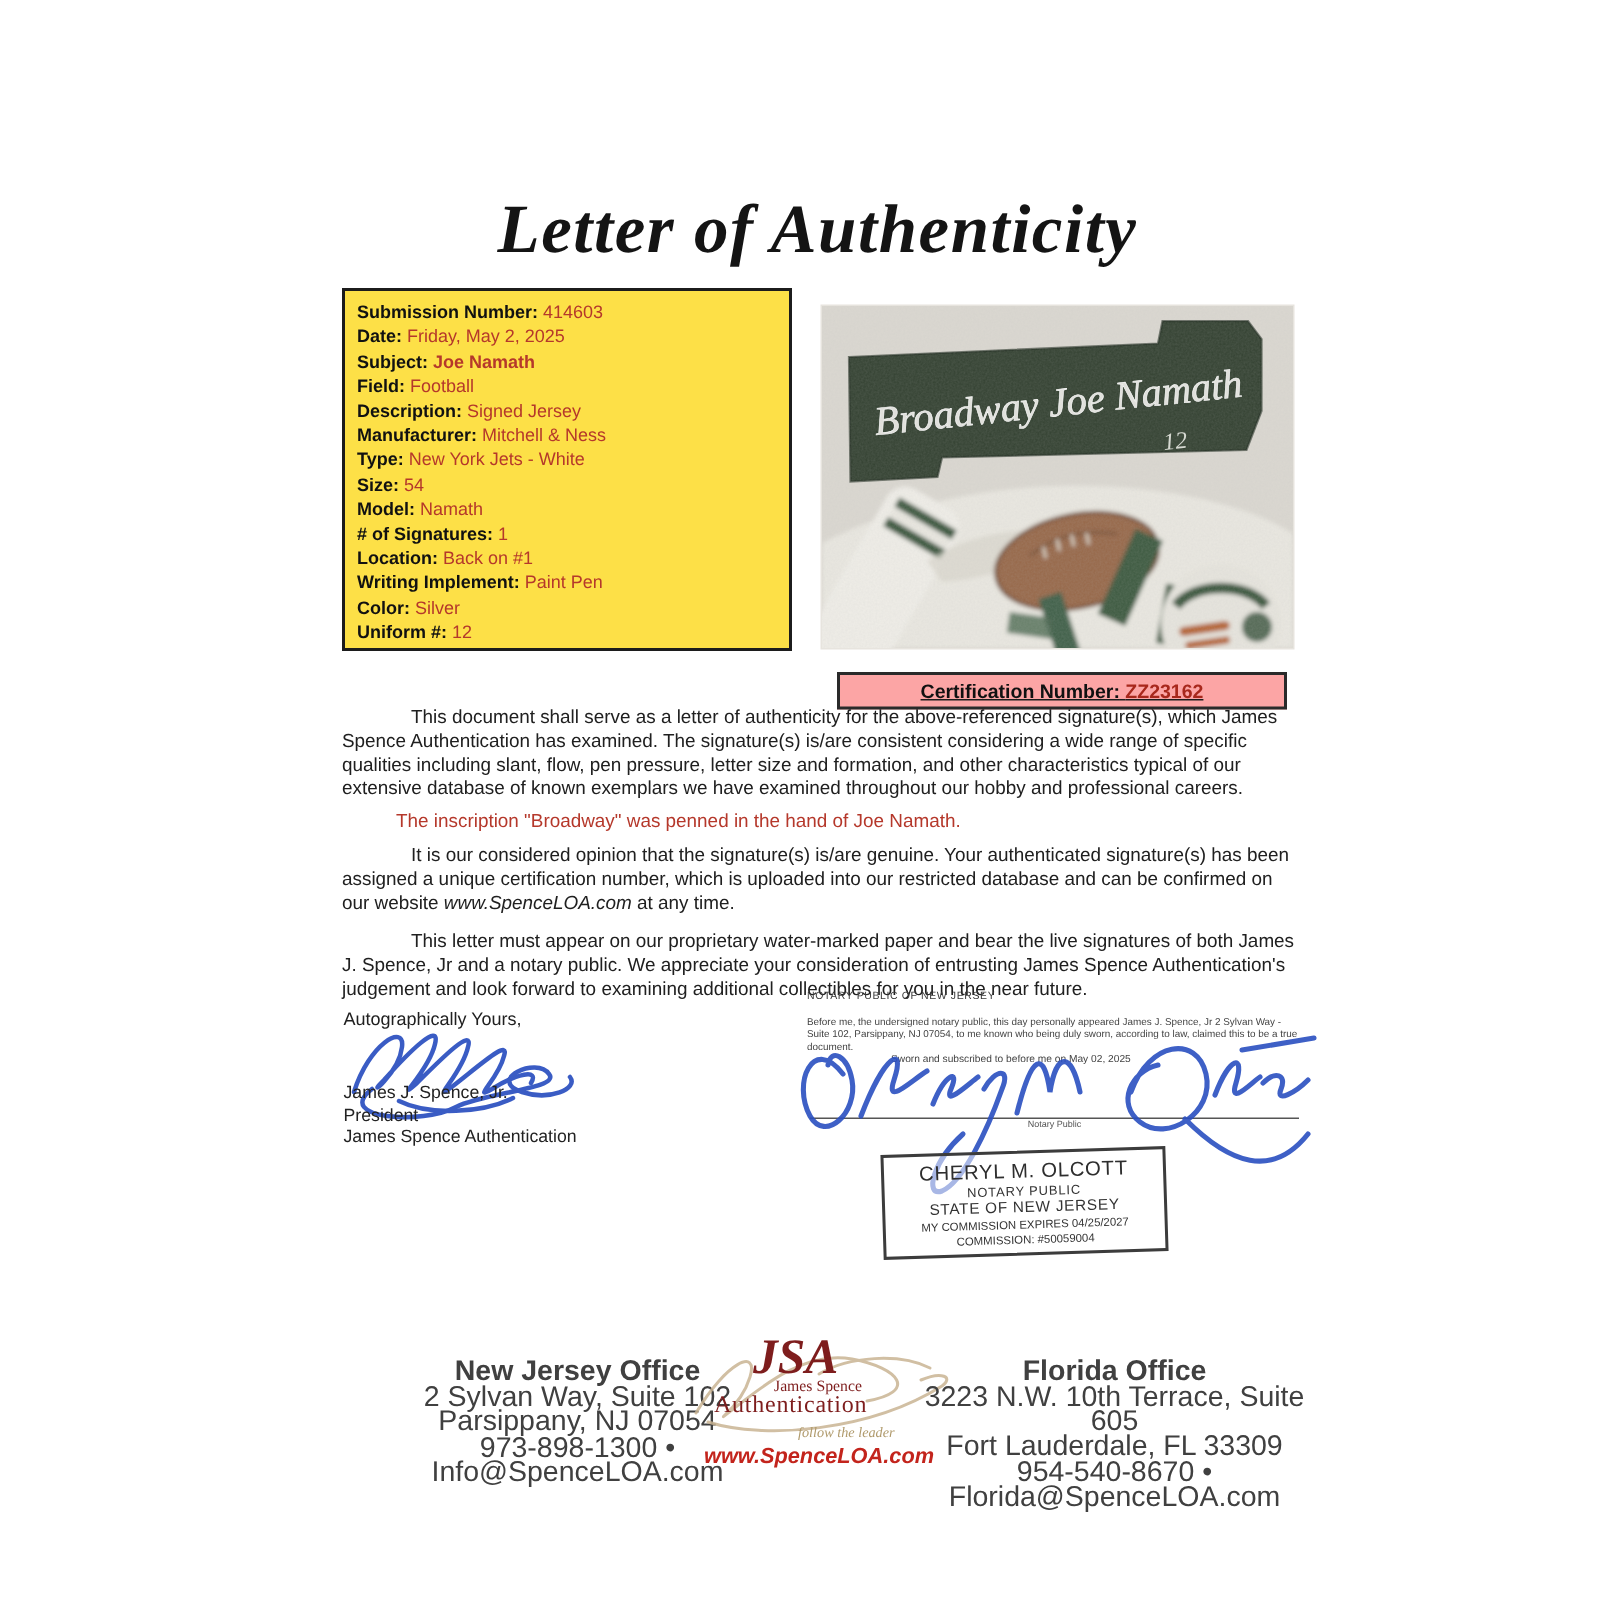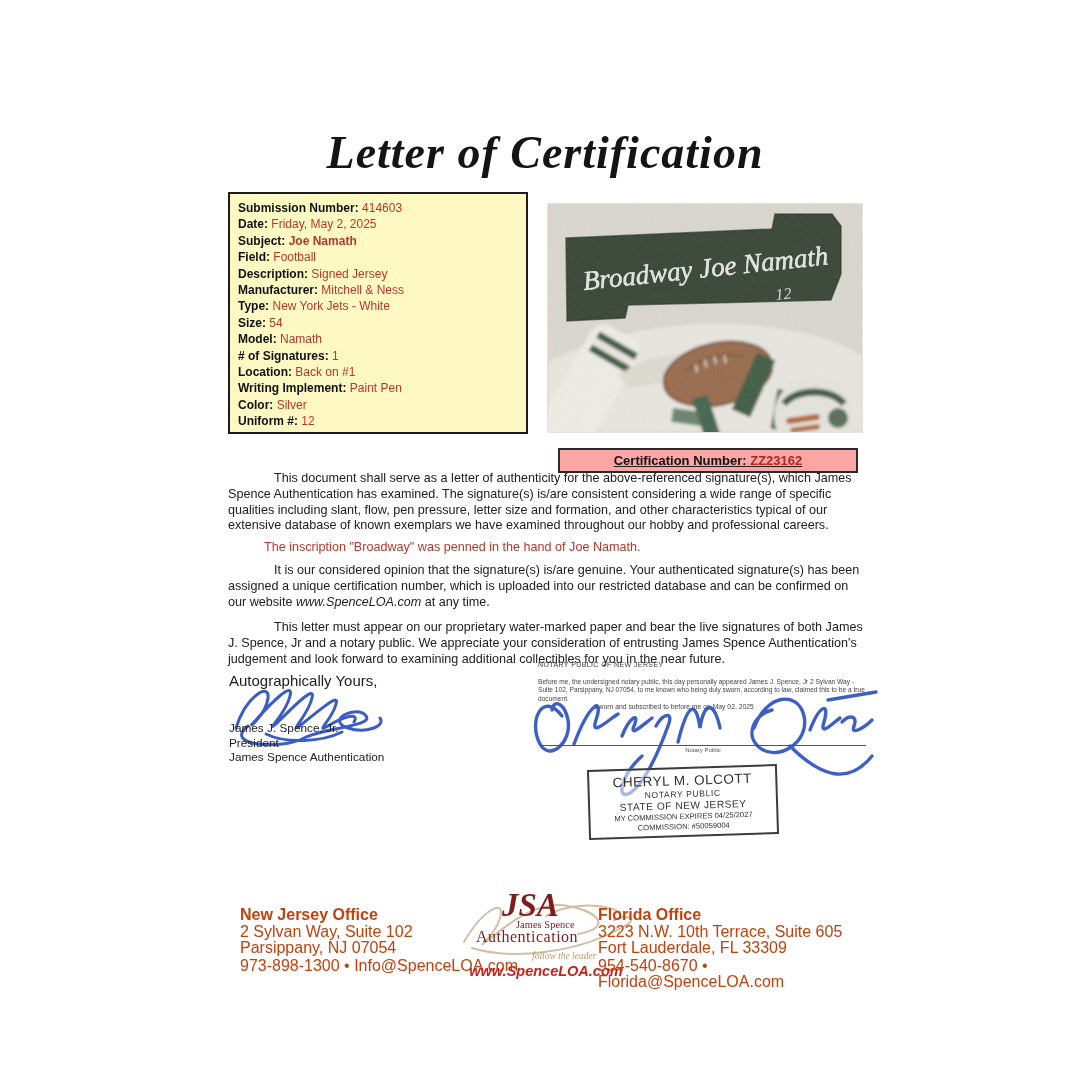--- a/index.html
+++ b/index.html
@@ -12,21 +12,21 @@
   
   .doc-title{
     left:120px;top:126px;width:850px;text-align:center;
     font-family:"Liberation Serif", serif;font-style:italic;font-weight:bold;
     font-size:46px;color:#141414;letter-spacing:1px;
   }
 
   
   .info-box{
     left:228px;top:192px;width:280px;height:228px;
-    border:2px solid #1c1c1c;background:#fef9c3;padding:6px 8px 4px 8px;
+    border:2px solid #1c1c1c;background:#fde047;padding:6px 8px 4px 8px;
   }
   .info-row{font-size:12px;line-height:16.4px;white-space:nowrap;}
   .info-label{font-weight:bold;color:#111;}
   .info-value{color:#b5382b;}
   .info-value.strong{font-weight:bold;}
 
   
   .photo{left:548px;top:204px;width:314px;height:228px;box-shadow:0 0 0 1px #e7e4de;}
 
   
@@ -43,21 +43,21 @@
     left:228px;width:638px;font-size:12.6px;line-height:15.8px;color:#202020;
     text-indent:46px;text-align:left;
   }
   .p1{top:471px;}
   .inscription{top:540px;left:264px;width:600px;font-size:12.6px;color:#b5382b;}
   .p2{top:563px;}
   .p3{top:620px;}
   .weblink{font-style:italic;}
 
   
-  .salutation{left:229px;top:672px;font-size:15px;color:#202020;}
+  .salutation{left:229px;top:672px;font-size:12px;color:#202020;}
   .sig-spence{left:226px;top:678px;width:180px;height:72px;}
   .signer-lines{left:229px;top:721px;font-size:11.8px;line-height:14.6px;color:#222;}
 
   
   .notary-heading{left:538px;top:661px;font-size:7px;letter-spacing:.4px;color:#3a3a3a;}
   .notary-statement{left:538px;top:678px;width:332px;font-size:6.6px;line-height:8.4px;color:#444;}
   .sworn-line{left:594px;top:703px;font-size:6.8px;color:#444;}
   .notary-rule{left:540px;top:745px;width:326px;border-top:1px solid #555;height:0;}
   .notary-rule-label{left:540px;top:747px;width:326px;text-align:center;font-size:6px;color:#555;}
   .sig-olcott{left:528px;top:672px;width:352px;height:140px;pointer-events:none;}
@@ -68,38 +68,38 @@
     transform:rotate(-1.8deg);display:flex;flex-direction:column;align-items:center;
     justify-content:center;background:rgba(255,255,255,.55);color:#333;
   }
   .stamp .l1{font-size:13.5px;letter-spacing:.5px;color:#2e2e2e;}
   .stamp .l2{font-size:8.6px;letter-spacing:.6px;margin-top:1px;}
   .stamp .l3{font-size:10.2px;letter-spacing:.5px;margin-top:1px;}
   .stamp .l4{font-size:7.6px;margin-top:1px;}
   .stamp .l5{font-size:7.6px;margin-top:1px;}
 
   
-  .office{text-align:left;font-size:16px;line-height:16.5px;color:#c2410c;}
+  .office{text-align:center;font-size:19px;line-height:16.5px;color:#404040;}
   .office .office-title{font-weight:bold;}
   .office.nj{left:240px;top:907px;width:290px;}
   .office.fl{left:598px;top:907px;width:290px;}
   .office .phone{margin-top:1px;}
 
   .logo{left:458px;top:890px;width:176px;height:90px;}
   .logo-scribble{position:absolute;left:-8px;top:0px;width:190px;height:70px;}
   .logo-jsa{position:absolute;left:44px;top:0px;font-family:"Liberation Serif",serif;font-weight:bold;font-size:33px;color:#7e1d1d;line-height:30px;font-style:italic;}
   .logo-james{position:absolute;left:58px;top:29px;font-family:"Liberation Serif",serif;font-size:10.5px;color:#7e1d1d;}
   .logo-auth{position:absolute;left:18px;top:38px;font-family:"Liberation Serif",serif;font-size:16px;color:#7e1d1d;letter-spacing:.5px;}
   .logo-tagline{position:absolute;left:74px;top:61px;font-family:"Liberation Serif",serif;font-style:italic;font-size:9.5px;color:#b09a6c;}
   .logo-site{position:absolute;left:0px;top:73px;width:176px;text-align:center;font-weight:bold;font-style:italic;font-size:14.5px;color:#c3241c;}
 </style>
 </head>
 <body>
 
-<div class="abs doc-title">Letter of Certification</div>
+<div class="abs doc-title">Letter of Authenticity</div>
 
 <div class="abs info-box">
   <div class="info-row"><span class="info-label">Submission Number:</span> <span class="info-value">414603</span></div>
   <div class="info-row"><span class="info-label">Date:</span> <span class="info-value">Friday, May 2, 2025</span></div>
   <div class="info-row"><span class="info-label">Subject:</span> <span class="info-value strong">Joe Namath</span></div>
   <div class="info-row"><span class="info-label">Field:</span> <span class="info-value">Football</span></div>
   <div class="info-row"><span class="info-label">Description:</span> <span class="info-value">Signed Jersey</span></div>
   <div class="info-row"><span class="info-label">Manufacturer:</span> <span class="info-value">Mitchell &amp; Ness</span></div>
   <div class="info-row"><span class="info-label">Type:</span> <span class="info-value">New York Jets - White</span></div>
   <div class="info-row"><span class="info-label">Size:</span> <span class="info-value">54</span></div>

